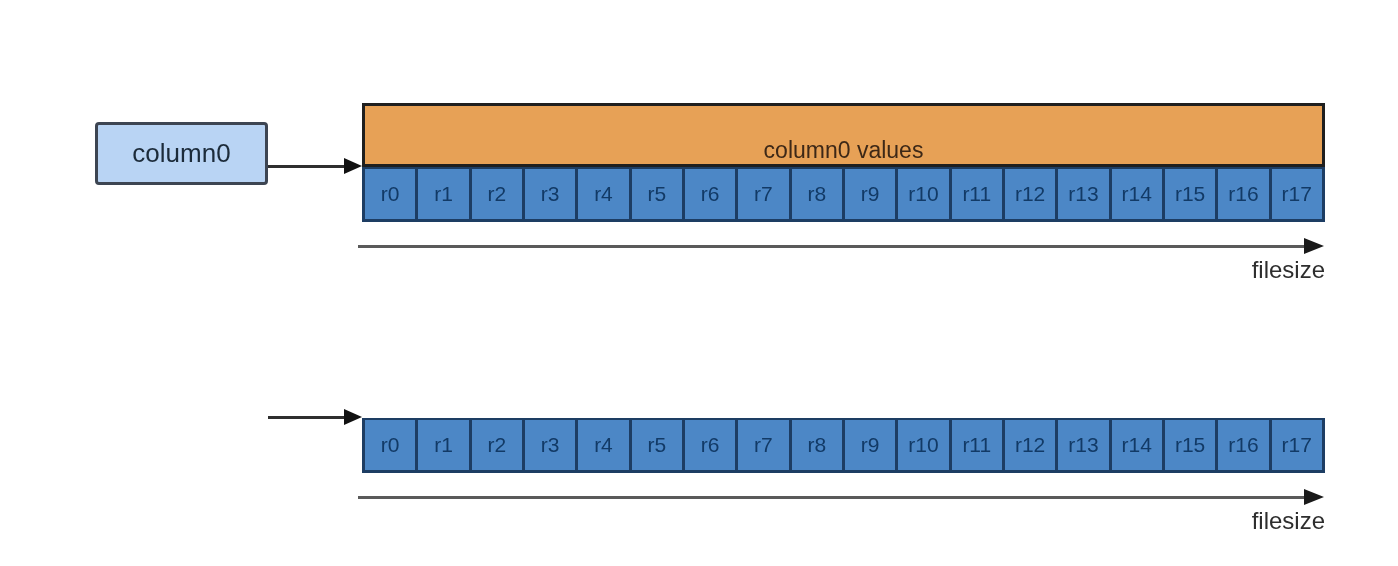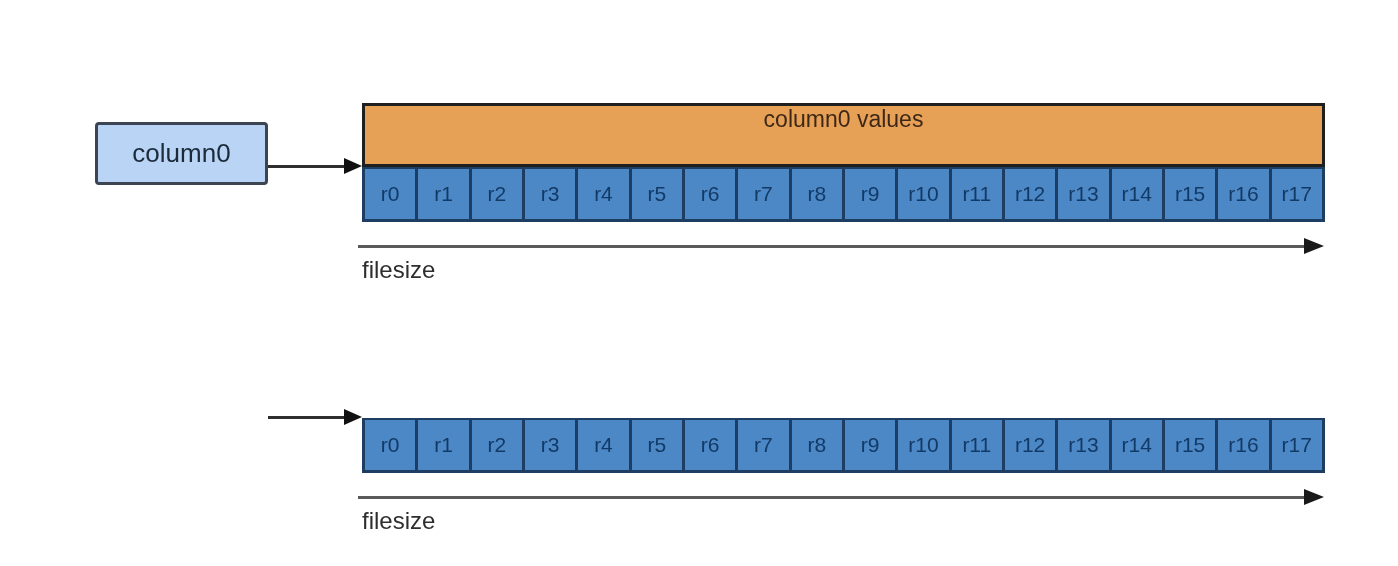--- a/index.html
+++ b/index.html
@@ -70,21 +70,21 @@
   .values-header {
     position: absolute;
     left: 362px;
     top: 0;
     width: 963px;
     height: 64px;
     box-sizing: border-box;
     background: var(--header_fill);
     border: 3px solid var(--header_border);
     display: flex;
-    align-items: flex-start;
+    align-items: flex-end;
     justify-content: center;
     font-size: 23px;
     color: var(--header_text);
   }
 
   .cells {
     position: absolute;
     left: 362px;
     top: 64px;
     width: 963px;
@@ -132,21 +132,21 @@
     border-left: 20px solid var(--filesize_arrowhead);
     border-top: 8.5px solid transparent;
     border-bottom: 8.5px solid transparent;
   }
 
   .filesize-label {
     position: absolute;
     left: 362px;
     top: 153px;
     width: 963px;
-    text-align: left;
+    text-align: right;
     font-size: 24px;
     color: var(--filesize_text);
   }
 </style>
 </head>
 <body>
 
 <div class="canvas">
 
   <section class="col-block block0">

